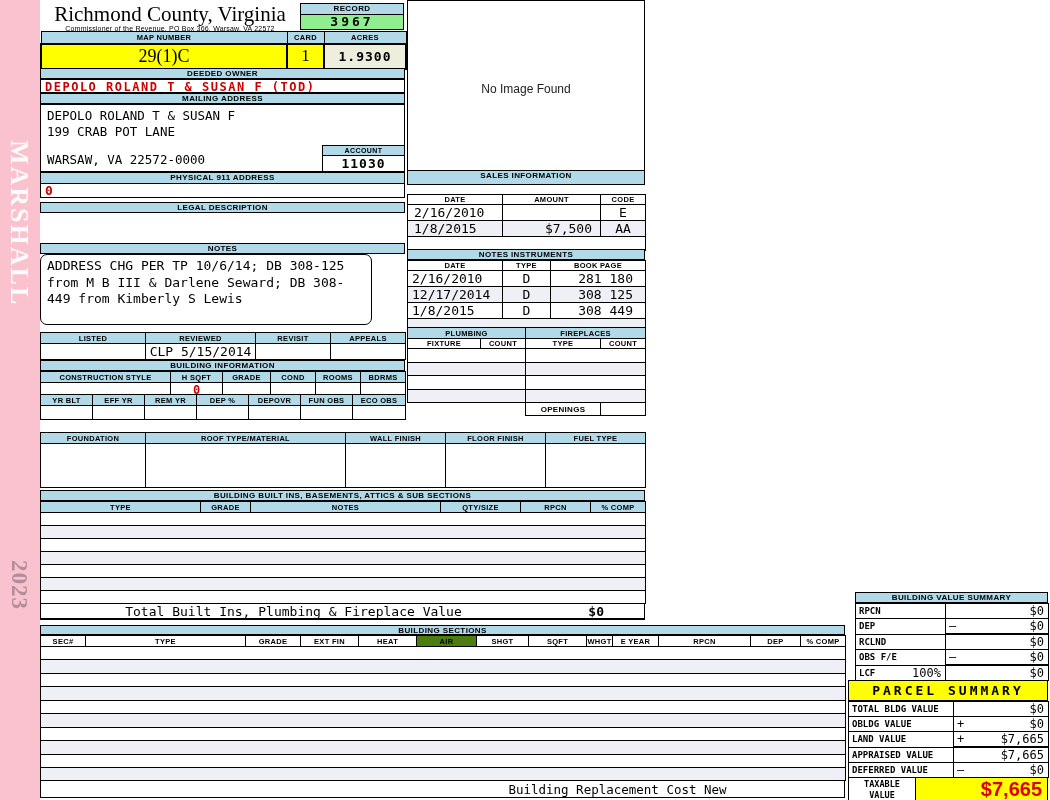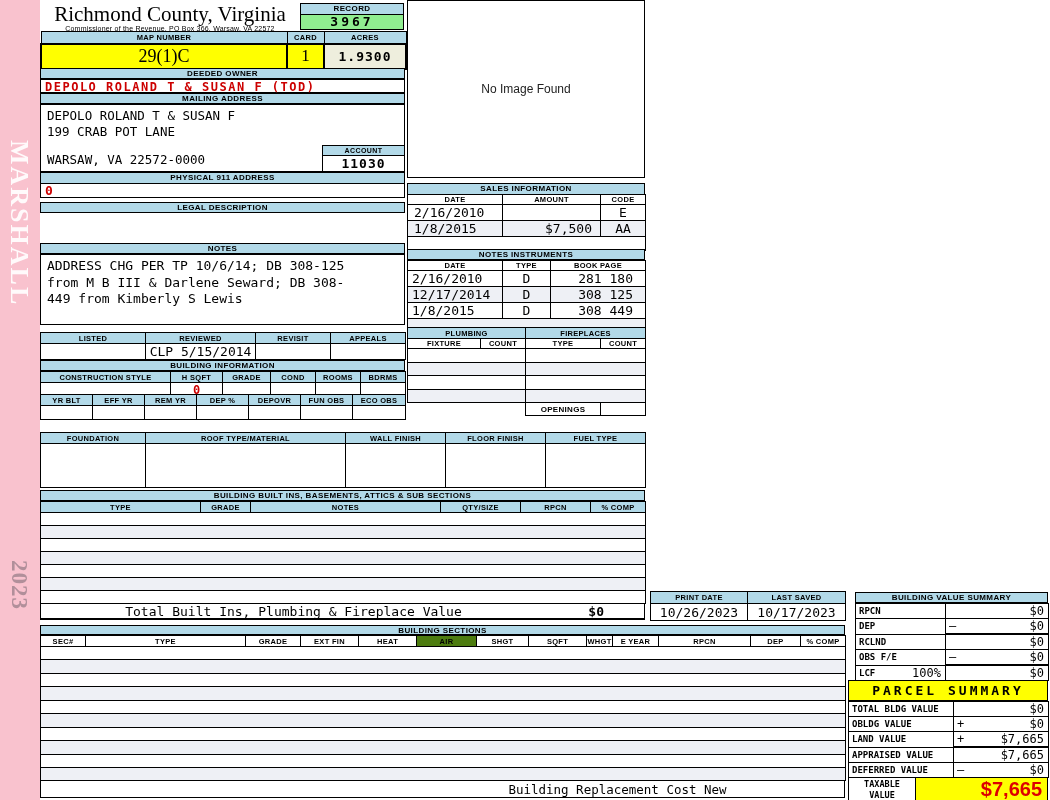--- a/index.html
+++ b/index.html
@@ -107,21 +107,21 @@
       <div class="aval">11030</div>
     </div>
   </div>
 
   <div class="hdr abs" style="left:40px;top:172px;width:365px;height:22px;">PHYSICAL 911 ADDRESS</div>
   <div class="field-row abs red" style="left:40px;top:183px;width:365px;height:15px;font:bold 13px 'DejaVu Sans Mono',monospace;line-height:13px;padding-left:4px;">0</div>
 
   <div class="hdr abs" style="left:40px;top:202px;width:365px;height:11px;">LEGAL DESCRIPTION</div>
 
   <div class="hdr abs" style="left:40px;top:243px;width:365px;height:11px;">NOTES</div>
-  <div class="field-row abs v13" style="left:40px;top:254px;width:365px;height:71px;padding:3px 0 0 6px;line-height:16.5px;">
+  <div class="field-row abs v13" style="left:40px;top:254px;width:332px;height:71px;padding:3px 0 0 6px;line-height:16.5px;border-radius:7px;">
     <div>ADDRESS CHG PER TP 10/6/14; DB 308-125</div>
     <div>from M B III &amp; Darlene Seward; DB 308-</div>
     <div>449 from Kimberly S Lewis</div>
   </div>
 
   <table class="grid abs" style="left:40px;top:332px;width:365px;">
     <colgroup>
         <col style="width:105px">
         <col style="width:110px">
         <col style="width:75px">
@@ -274,21 +274,21 @@
     </table>
   <div class="total-row abs" style="left:40px;top:603px;width:605px;">
     <div class="tl">Total Built Ins, Plumbing &amp; Fireplace Value</div>
     <div class="tv">$0</div>
   </div>
 
   <div class="noimg abs" style="left:407px;top:0;width:238px;height:178px;">
     <span>No Image Found</span>
   </div>
 
-  <div class="hdr abs" style="left:407px;top:183px;width:238px;height:15px;">SALES INFORMATION</div>
+  <div class="hdr abs" style="left:407px;top:170px;width:238px;height:15px;">SALES INFORMATION</div>
   <table class="grid abs" style="left:407px;top:194px;width:238px;">
     <colgroup>
         <col style="width:95px">
         <col style="width:98px">
         <col style="width:45px">
       </colgroup>
     <tbody>
         <tr style="height:10px;">
       <td class="h" style="background:#fff;">DATE</td>
       <td class="h" style="background:#fff;">AMOUNT</td>
@@ -386,36 +386,20 @@
         <col style="width:45px">
       </colgroup>
     <tbody>
         <tr style="height:13px;">
       <td class="h" style="background:#fff;font-size:8px;">OPENINGS</td>
       <td></td>
     </tr>
   </tbody>
     </table>
 
-  <table class="grid abs" style="left:650px;top:591px;width:195px;">
-    <colgroup>
-        <col style="width:97px">
-        <col style="width:98px">
-      </colgroup>
-    <tbody>
-        <tr style="height:12px;">
-      <td class="h">PRINT DATE</td>
-      <td class="h">LAST SAVED</td>
-    </tr>
-    <tr style="height:17px;">
-      <td class="v13" style="text-align:center;">10/26/2023</td>
-      <td class="v13" style="text-align:center;">10/17/2023</td>
-    </tr>
-  </tbody>
-    </table>
 
   <div class="hdr abs" style="left:855px;top:592px;width:193px;height:11px;">BUILDING VALUE SUMMARY</div>
   <table class="grid abs" style="left:855px;top:603px;width:193px;">
     <colgroup>
         <col style="width:90px">
         <col style="width:103px">
       </colgroup>
     <tbody>
         <tr style="height:14px;">
       <td class="sum-label">RPCN</td>

